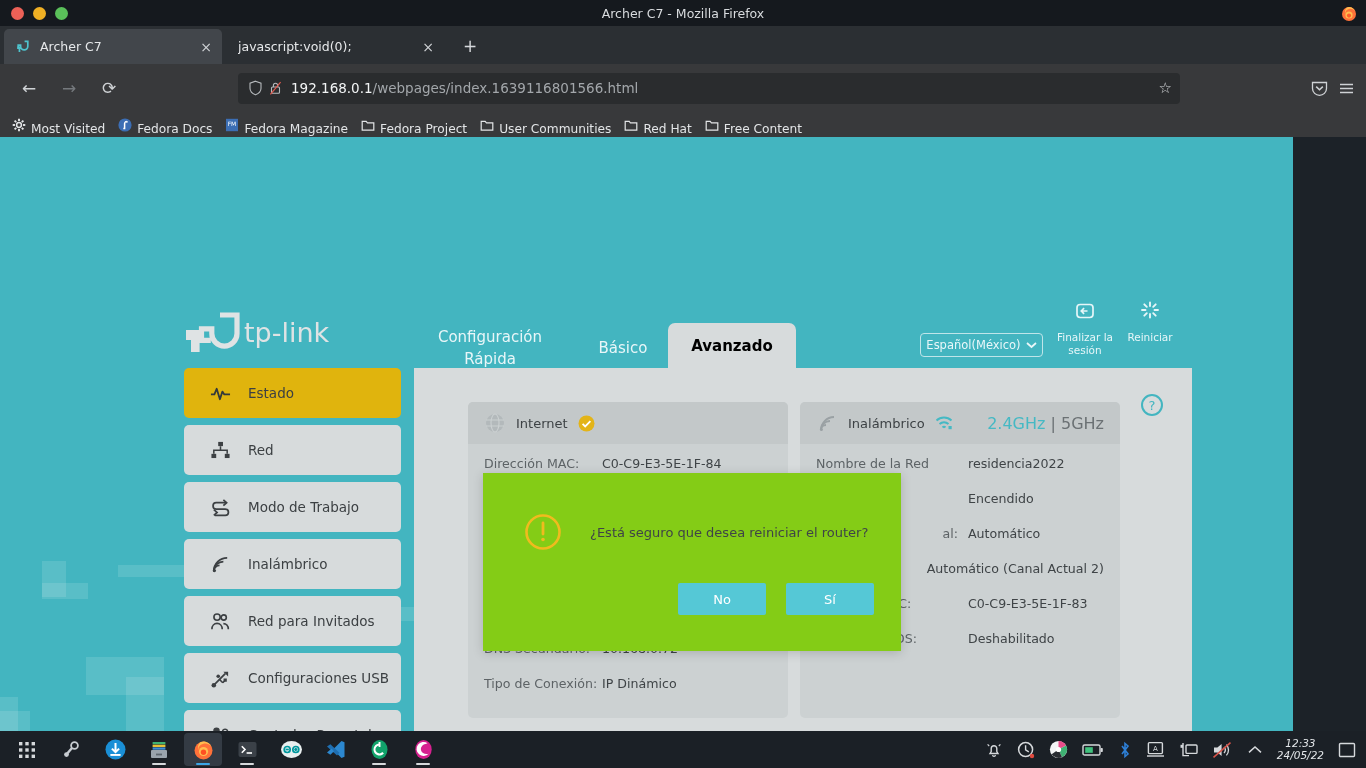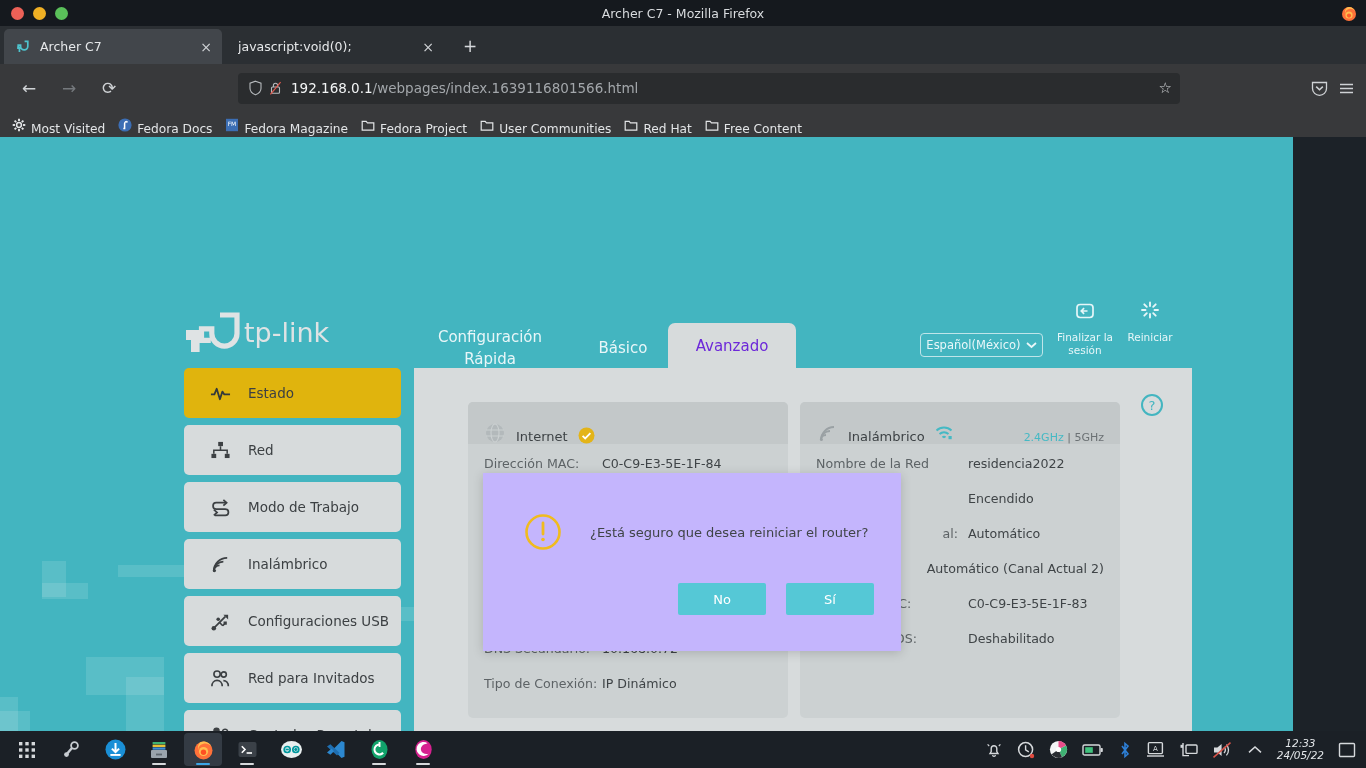--- a/index.html
+++ b/index.html
@@ -101,22 +101,22 @@
 
   .navtabs { position: absolute; left: 410px; top: 182px; height: 56px; }
   .ntab {
     position: absolute; color: #e8f6f8; font-size: 15px;
     text-align: center; line-height: 1.45;
   }
   .ntab.quick { left: 15px; top: 8px; width: 130px; }
   .ntab.basic { left: 173px; top: 19px; width: 80px; }
   .ntab.adv {
     left: 258px; top: 4px; width: 128px; height: 48px;
-    background: #d7dbdc; color: #6d28d9; border-radius: 7px 7px 0 0;
-    display: flex; align-items: center; justify-content: center;
+    background: #d7dbdc; color: #000000; border-radius: 7px 7px 0 0;
+    display: flex; align-items: center; justify-content: center; font-weight: bold;
   }
 
   .langsel {
     position: absolute; left: 920px; top: 196px; width: 123px; height: 24px;
     border: 1px solid #bfe5e9; border-radius: 4px;
     display: flex; align-items: center; justify-content: center; gap: 5px;
     color: #e9f7f9; font-size: 11.5px;
   }
   .topact {
     position: absolute; top: 164px; width: 64px; text-align: center;
@@ -138,38 +138,38 @@
   .content {
     position: absolute; left: 414px; top: 231px; width: 778px; height: 464px;
     background: #d7dbdc; overflow: hidden;
   }
   .helpicon { position: absolute; right: 28px; top: 25px; }
 
   .card {
     position: absolute; background: #ccd1d2; border-radius: 5px; overflow: hidden;
   }
   .card-hd {
-    height: 42px; background: #c3c8c9; display: flex; align-items: flex-end;
+    height: 42px; background: #c3c8c9; display: flex; align-items: center;
     padding: 0 16px; gap: 10px;
   }
   .card-hd .ctitle { color: #3d4245; font-size: 13px; white-space: nowrap; }
   .card-hd .bands {
-    margin-left: auto; font-size: 11px; color: #6b7174; white-space: nowrap;
+    margin-left: auto; font-size: 16px; color: #6b7174; white-space: nowrap;
   }
   .card-hd .bands .on { color: #45b9c4; }
   .card-body { padding: 12px 16px 0 16px; }
   .row { display: flex; height: 35px; align-items: flex-start; font-size: 12.6px; }
   .row .k { width: 118px; color: #5d6366; white-space: nowrap; }
   .row .v { color: #3f4447; white-space: nowrap; }
   .row.wide .k { width: 152px; }
 
   
   .modal {
     position: absolute; left: 483px; top: 336px; width: 418px; height: 178px;
-    background: #c4b5fd; box-shadow: 0 2px 10px rgba(0,0,0,0.17);
+    background: #84cc16; box-shadow: 0 2px 10px rgba(0,0,0,0.17);
   }
   .modal .mbody { display: flex; align-items: center; padding: 40px 0 0 41px; }
   .modal .mmsg { font-size: 13px; color: #3f4447; margin-left: 28px; }
   .modal .mbtns {
     position: absolute; right: 27px; bottom: 36px; display: flex; gap: 20px;
   }
   .mbtn {
     width: 88px; height: 32px; background: #55c8d6; color: #ffffff;
     font-size: 13px; border: none; border-radius: 2px; cursor: pointer;
     font-family: "DejaVu Sans", "Liberation Sans", sans-serif;
@@ -412,37 +412,37 @@
             <path d="M4 18A14 14 0 0 1 18 4"></path>
             <path d="M4 18A10 10 0 0 1 14 8"></path>
             <path d="M4 18a6 6 0 0 1 6-6"></path>
           </g>
           <circle cx="4.6" cy="17.4" r="1.7" fill="#3c4043"></circle>
         </svg>
         <span class="slabel">Inalámbrico</span>
       </div>
       <div class="sitem">
         <svg class="sicon" viewBox="0 0 22 22">
+          <circle cx="7.4" cy="6.4" r="3.3" fill="none" stroke="#3c4043" stroke-width="1.7"></circle>
+          <circle cx="14.4" cy="6.8" r="2.7" fill="none" stroke="#3c4043" stroke-width="1.7"></circle>
+          <path d="M2 19c0-3.6 2.4-6 5.4-6s5.4 2.4 5.4 6" fill="none" stroke="#3c4043" stroke-width="1.7"></path>
+          <path d="M14 13.2c3 0 5.2 2.3 5.2 5.8" fill="none" stroke="#3c4043" stroke-width="1.7"></path>
+        </svg>
+        <span class="slabel">Red para Invitados</span>
+      </div>
+      <div class="sitem">
+        <svg class="sicon" viewBox="0 0 22 22">
           <path d="M4 18L16 6" stroke="#3c4043" stroke-width="1.9" fill="none"></path>
           <circle cx="4" cy="18" r="2.4" fill="#3c4043"></circle>
           <path d="M14 4h5v5z" fill="#3c4043"></path>
           <path d="M10 12l3.4 3.4M13.4 15.4l2-2" stroke="#3c4043" stroke-width="1.7" fill="none"></path>
           <rect x="14.2" y="11" width="3.4" height="3.4" fill="#3c4043"></rect>
           <circle cx="8.6" cy="8.6" r="1.9" fill="#3c4043"></circle>
         </svg>
         <span class="slabel">Configuraciones USB</span>
-      </div>
-      <div class="sitem">
-        <svg class="sicon" viewBox="0 0 22 22">
-          <circle cx="7.4" cy="6.4" r="3.3" fill="none" stroke="#3c4043" stroke-width="1.7"></circle>
-          <circle cx="14.4" cy="6.8" r="2.7" fill="none" stroke="#3c4043" stroke-width="1.7"></circle>
-          <path d="M2 19c0-3.6 2.4-6 5.4-6s5.4 2.4 5.4 6" fill="none" stroke="#3c4043" stroke-width="1.7"></path>
-          <path d="M14 13.2c3 0 5.2 2.3 5.2 5.8" fill="none" stroke="#3c4043" stroke-width="1.7"></path>
-        </svg>
-        <span class="slabel">Red para Invitados</span>
       </div>
       <div class="sitem">
         <svg class="sicon" viewBox="0 0 22 22">
           <circle cx="6.8" cy="6" r="3.4" fill="#3c4043"></circle>
           <path d="M1.4 19c0-3.8 2.4-6.4 5.4-6.4s5.4 2.6 5.4 6.4z" fill="#3c4043"></path>
           <circle cx="15.8" cy="7" r="2.6" fill="none" stroke="#3c4043" stroke-width="1.6"></circle>
           <path d="M11.8 19c0-3 1.8-5 4-5s4 2 4 5" fill="none" stroke="#3c4043" stroke-width="1.6"></path>
         </svg>
         <span class="slabel">Controles Parentales</span>
       </div>

